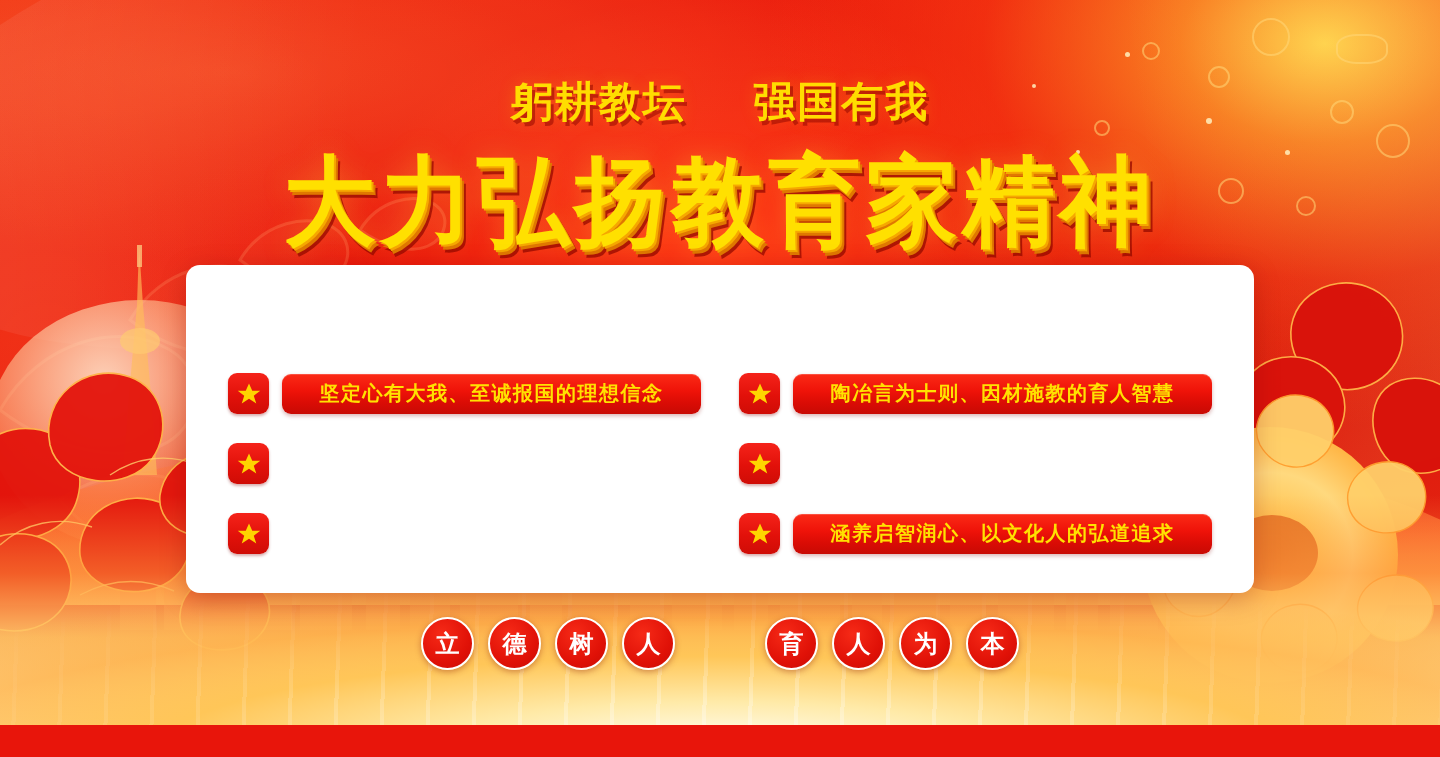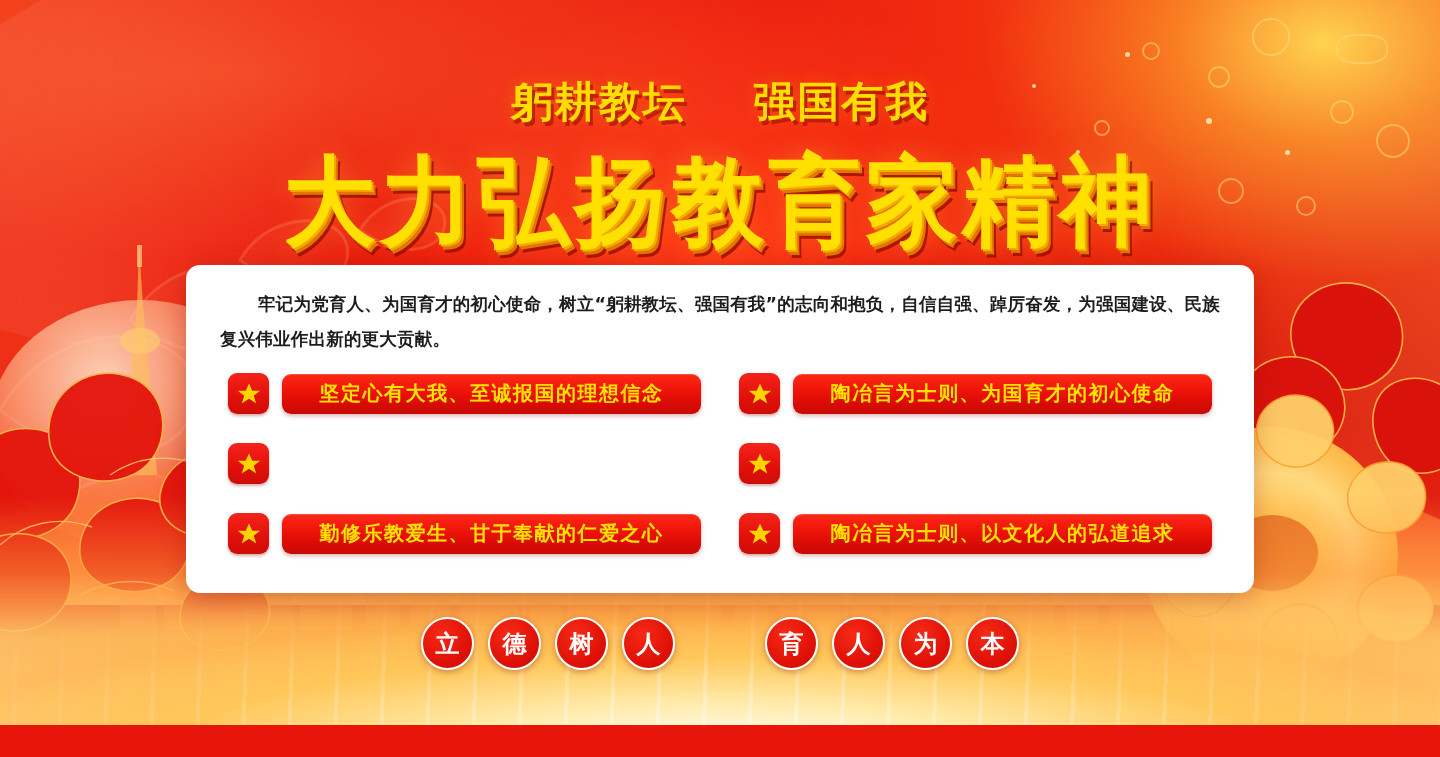--- a/index.html
+++ b/index.html
@@ -273,73 +273,71 @@
     <ellipse cx="212" cy="298" rx="46" ry="38" fill="#e06a22" opacity=".85"></ellipse>
   </svg>
 
   <div class="road"></div>
   <div class="road-rays"></div>
 
   <div class="subtitle">躬耕教坛    强国有我</div>
   <div class="title">大力弘扬教育家精神</div>
 
   <div class="card">
-    <div class="card-text">牢记为党育人、为国育才的初心使命，树立“躬耕教坛、强国有我”的志向和抱负，自信自强、踔厉奋发，为强国建设、民族复兴伟业作出新的更大贡献。</div>
     <div class="items">
 
       <div class="item">
         <span class="star-badge">
           <svg width="26" height="26" viewBox="0 0 24 24">
               <polygon points="12,2.2 15,9.1 22.4,9.1 16.4,13.6 18.7,20.8 12,16.4 5.3,20.8 7.6,13.6 1.6,9.1 9,9.1" fill="#ffd400"></polygon>
             </svg>
         </span>
         <span class="pill">坚定心有大我、至诚报国的理想信念</span>
       </div>
 
       <div class="item">
         <span class="star-badge">
           <svg width="26" height="26" viewBox="0 0 24 24">
               <polygon points="12,2.2 15,9.1 22.4,9.1 16.4,13.6 18.7,20.8 12,16.4 5.3,20.8 7.6,13.6 1.6,9.1 9,9.1" fill="#ffd400"></polygon>
             </svg>
         </span>
-        <span class="pill">陶冶言为士则、为国育才的初心使命</span>
-      </div>
-
-      <div class="item">
-        <span class="star-badge">
-          <svg width="26" height="26" viewBox="0 0 24 24">
-              <polygon points="12,2.2 15,9.1 22.4,9.1 16.4,13.6 18.7,20.8 12,16.4 5.3,20.8 7.6,13.6 1.6,9.1 9,9.1" fill="#ffd400"></polygon>
-            </svg>
-        </span>
-      </div>
-
-      <div class="item">
-        <span class="star-badge">
-          <svg width="26" height="26" viewBox="0 0 24 24">
-              <polygon points="12,2.2 15,9.1 22.4,9.1 16.4,13.6 18.7,20.8 12,16.4 5.3,20.8 7.6,13.6 1.6,9.1 9,9.1" fill="#ffd400"></polygon>
-            </svg>
-        </span>
-      </div>
-
-      <div class="item">
-        <span class="star-badge">
-          <svg width="26" height="26" viewBox="0 0 24 24">
-              <polygon points="12,2.2 15,9.1 22.4,9.1 16.4,13.6 18.7,20.8 12,16.4 5.3,20.8 7.6,13.6 1.6,9.1 9,9.1" fill="#ffd400"></polygon>
-            </svg>
-        </span>
-        <span class="pill">勤修乐教爱生、甘于奉献的仁爱之心</span>
-      </div>
-
-      <div class="item">
-        <span class="star-badge">
-          <svg width="26" height="26" viewBox="0 0 24 24">
-              <polygon points="12,2.2 15,9.1 22.4,9.1 16.4,13.6 18.7,20.8 12,16.4 5.3,20.8 7.6,13.6 1.6,9.1 9,9.1" fill="#ffd400"></polygon>
-            </svg>
-        </span>
-        <span class="pill">陶冶言为士则、以文化人的弘道追求</span>
+        <span class="pill">陶冶言为士则、因材施教的育人智慧</span>
+      </div>
+
+      <div class="item">
+        <span class="star-badge">
+          <svg width="26" height="26" viewBox="0 0 24 24">
+              <polygon points="12,2.2 15,9.1 22.4,9.1 16.4,13.6 18.7,20.8 12,16.4 5.3,20.8 7.6,13.6 1.6,9.1 9,9.1" fill="#ffd400"></polygon>
+            </svg>
+        </span>
+      </div>
+
+      <div class="item">
+        <span class="star-badge">
+          <svg width="26" height="26" viewBox="0 0 24 24">
+              <polygon points="12,2.2 15,9.1 22.4,9.1 16.4,13.6 18.7,20.8 12,16.4 5.3,20.8 7.6,13.6 1.6,9.1 9,9.1" fill="#ffd400"></polygon>
+            </svg>
+        </span>
+      </div>
+
+      <div class="item">
+        <span class="star-badge">
+          <svg width="26" height="26" viewBox="0 0 24 24">
+              <polygon points="12,2.2 15,9.1 22.4,9.1 16.4,13.6 18.7,20.8 12,16.4 5.3,20.8 7.6,13.6 1.6,9.1 9,9.1" fill="#ffd400"></polygon>
+            </svg>
+        </span>
+      </div>
+
+      <div class="item">
+        <span class="star-badge">
+          <svg width="26" height="26" viewBox="0 0 24 24">
+              <polygon points="12,2.2 15,9.1 22.4,9.1 16.4,13.6 18.7,20.8 12,16.4 5.3,20.8 7.6,13.6 1.6,9.1 9,9.1" fill="#ffd400"></polygon>
+            </svg>
+        </span>
+        <span class="pill">涵养启智润心、以文化人的弘道追求</span>
       </div>
 
     </div>
   </div>
 
   <div class="slogan-row">
     <span class="circle">立</span>
     <span class="circle">德</span>
     <span class="circle">树</span>
     <span class="circle">人</span>

